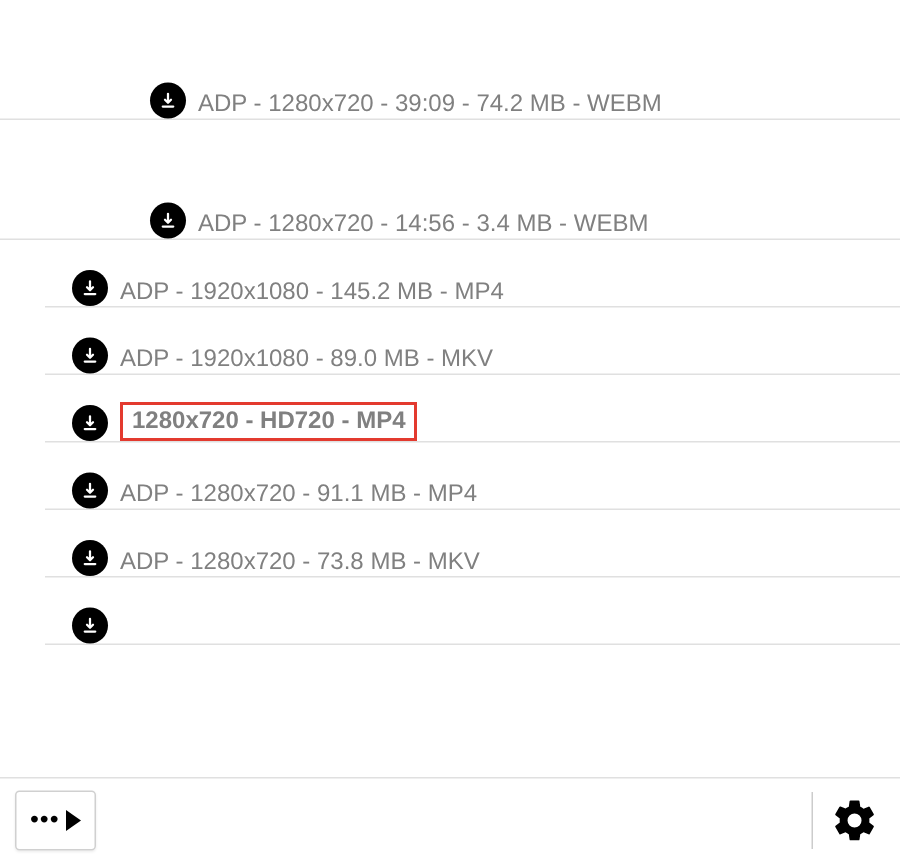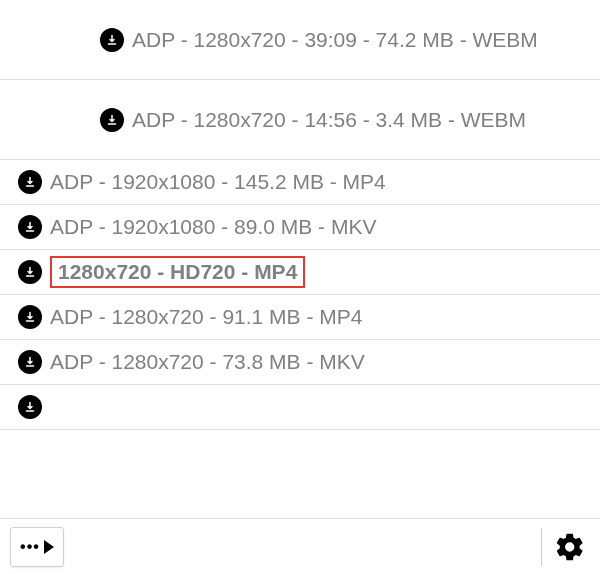--- a/index.html
+++ b/index.html
@@ -1,34 +1,35 @@
 <!DOCTYPE html>
 <html><head>
 <meta charset="utf-8">
 <style>
   * { margin: 0; padding: 0; box-sizing: border-box; }
   html, body { width: 600px; height: 574px; font-family: Arial, Helvetica, sans-serif; background: #fff; }
   .container { width: 600px; height: 574px; position: relative; display: flex; flex-direction: column; }
   .list { flex: 1; overflow: hidden; }
   .row {
     display: flex;
-    align-items: center;
+    align-items: flex-end;
     height: 45px;
     border-bottom: 1px solid #e0e0e0;
     color: #808080;
-    font-size: 21px;
+    font-size: 16px;
     font-weight: 500;
     cursor: pointer;
   }
   .row.tall {
     height: 80px;
     padding-left: 100px;
   }
   .row.short {
     padding-left: 18px;
+    margin-left: 30px;
   }
   .icon-dl {
     width: 24px;
     height: 24px;
     background: #000;
     border-radius: 50%;
     display: inline-flex;
     align-items: center;
     justify-content: center;
     margin-right: 8px;

